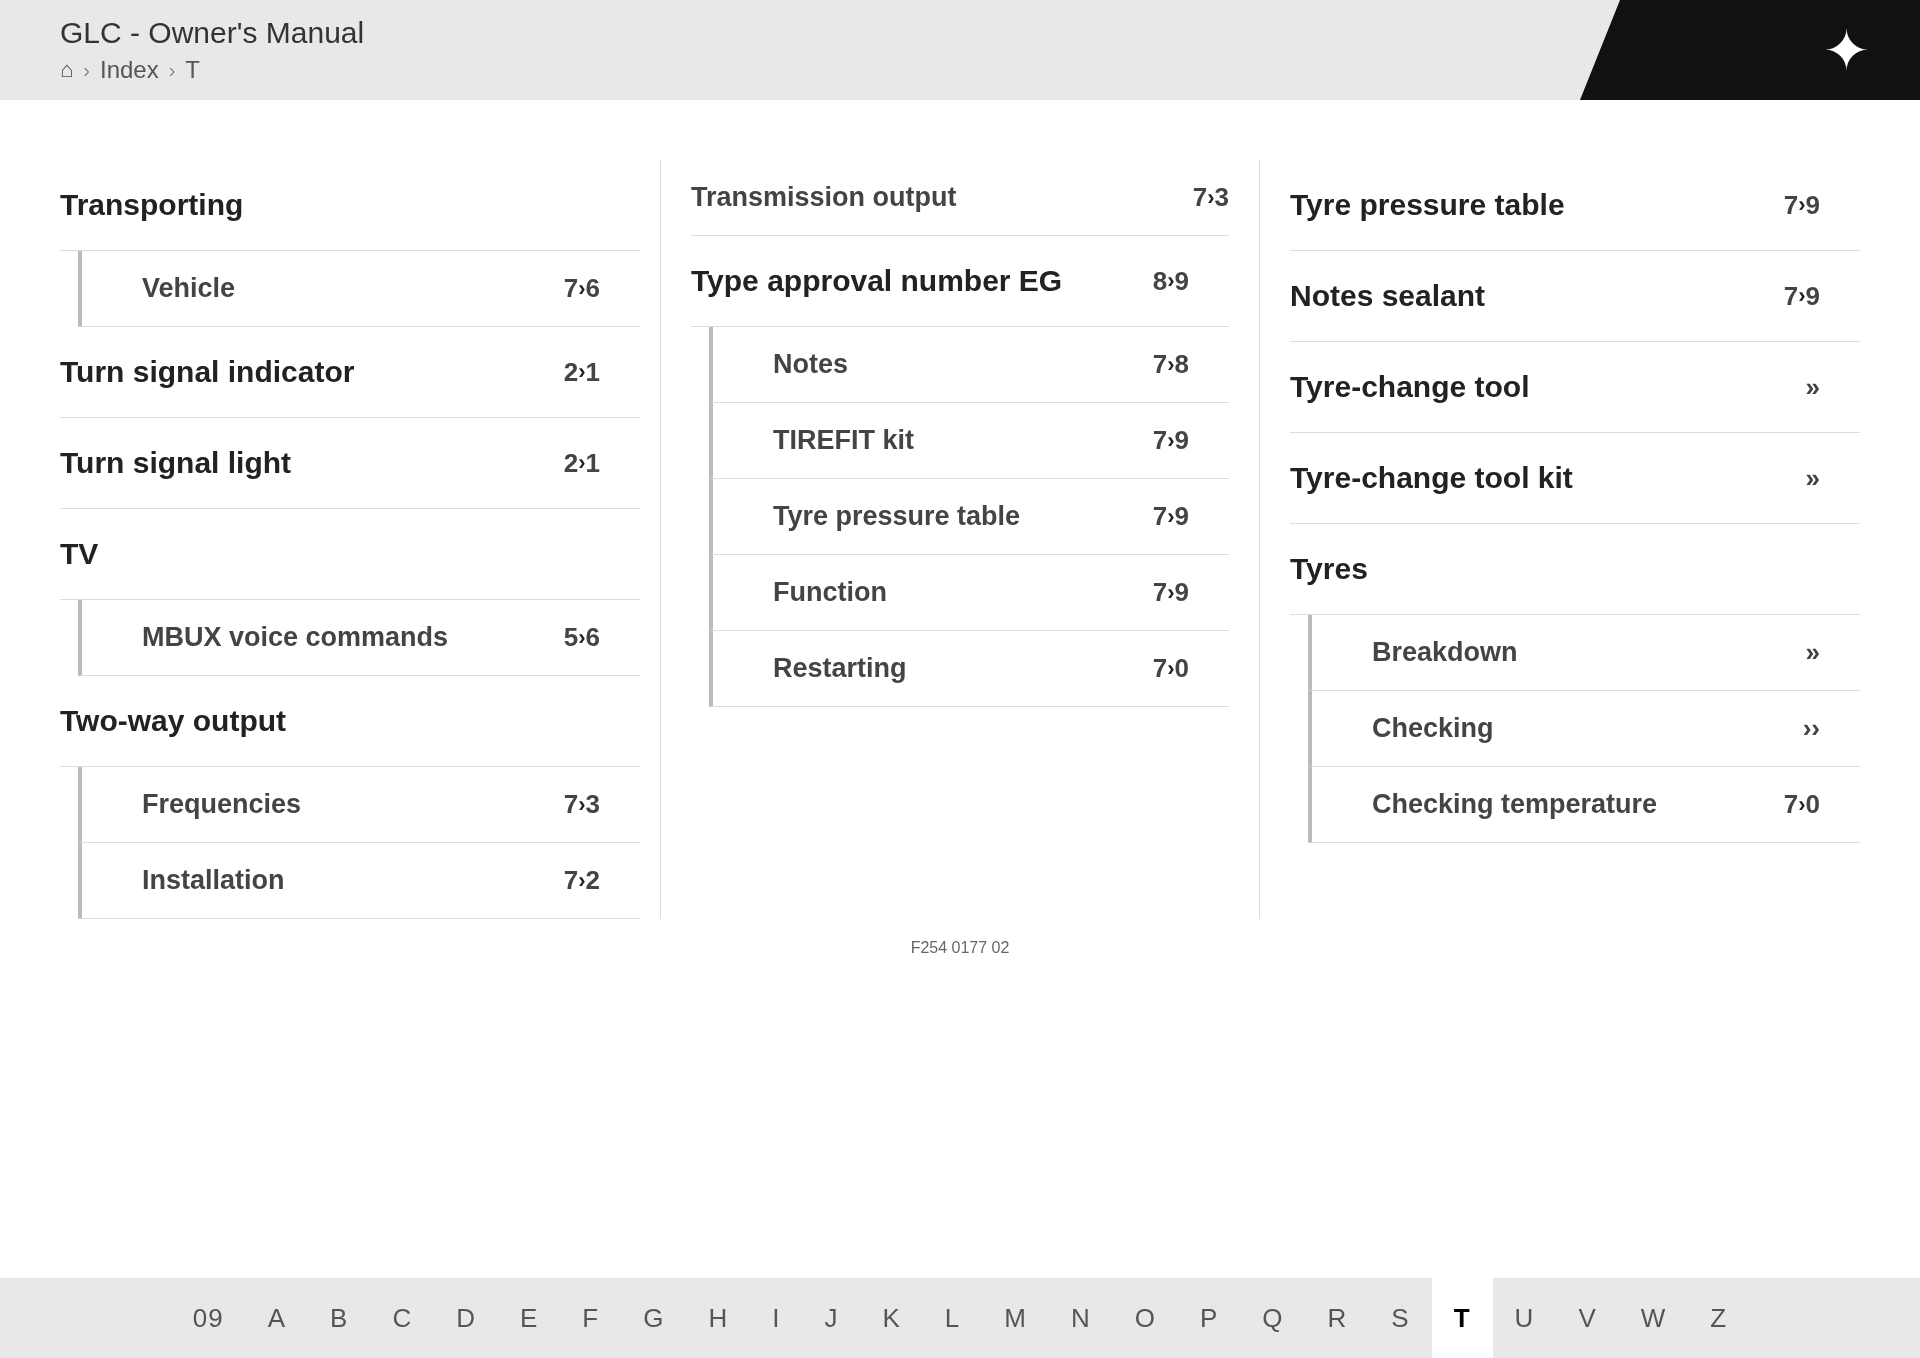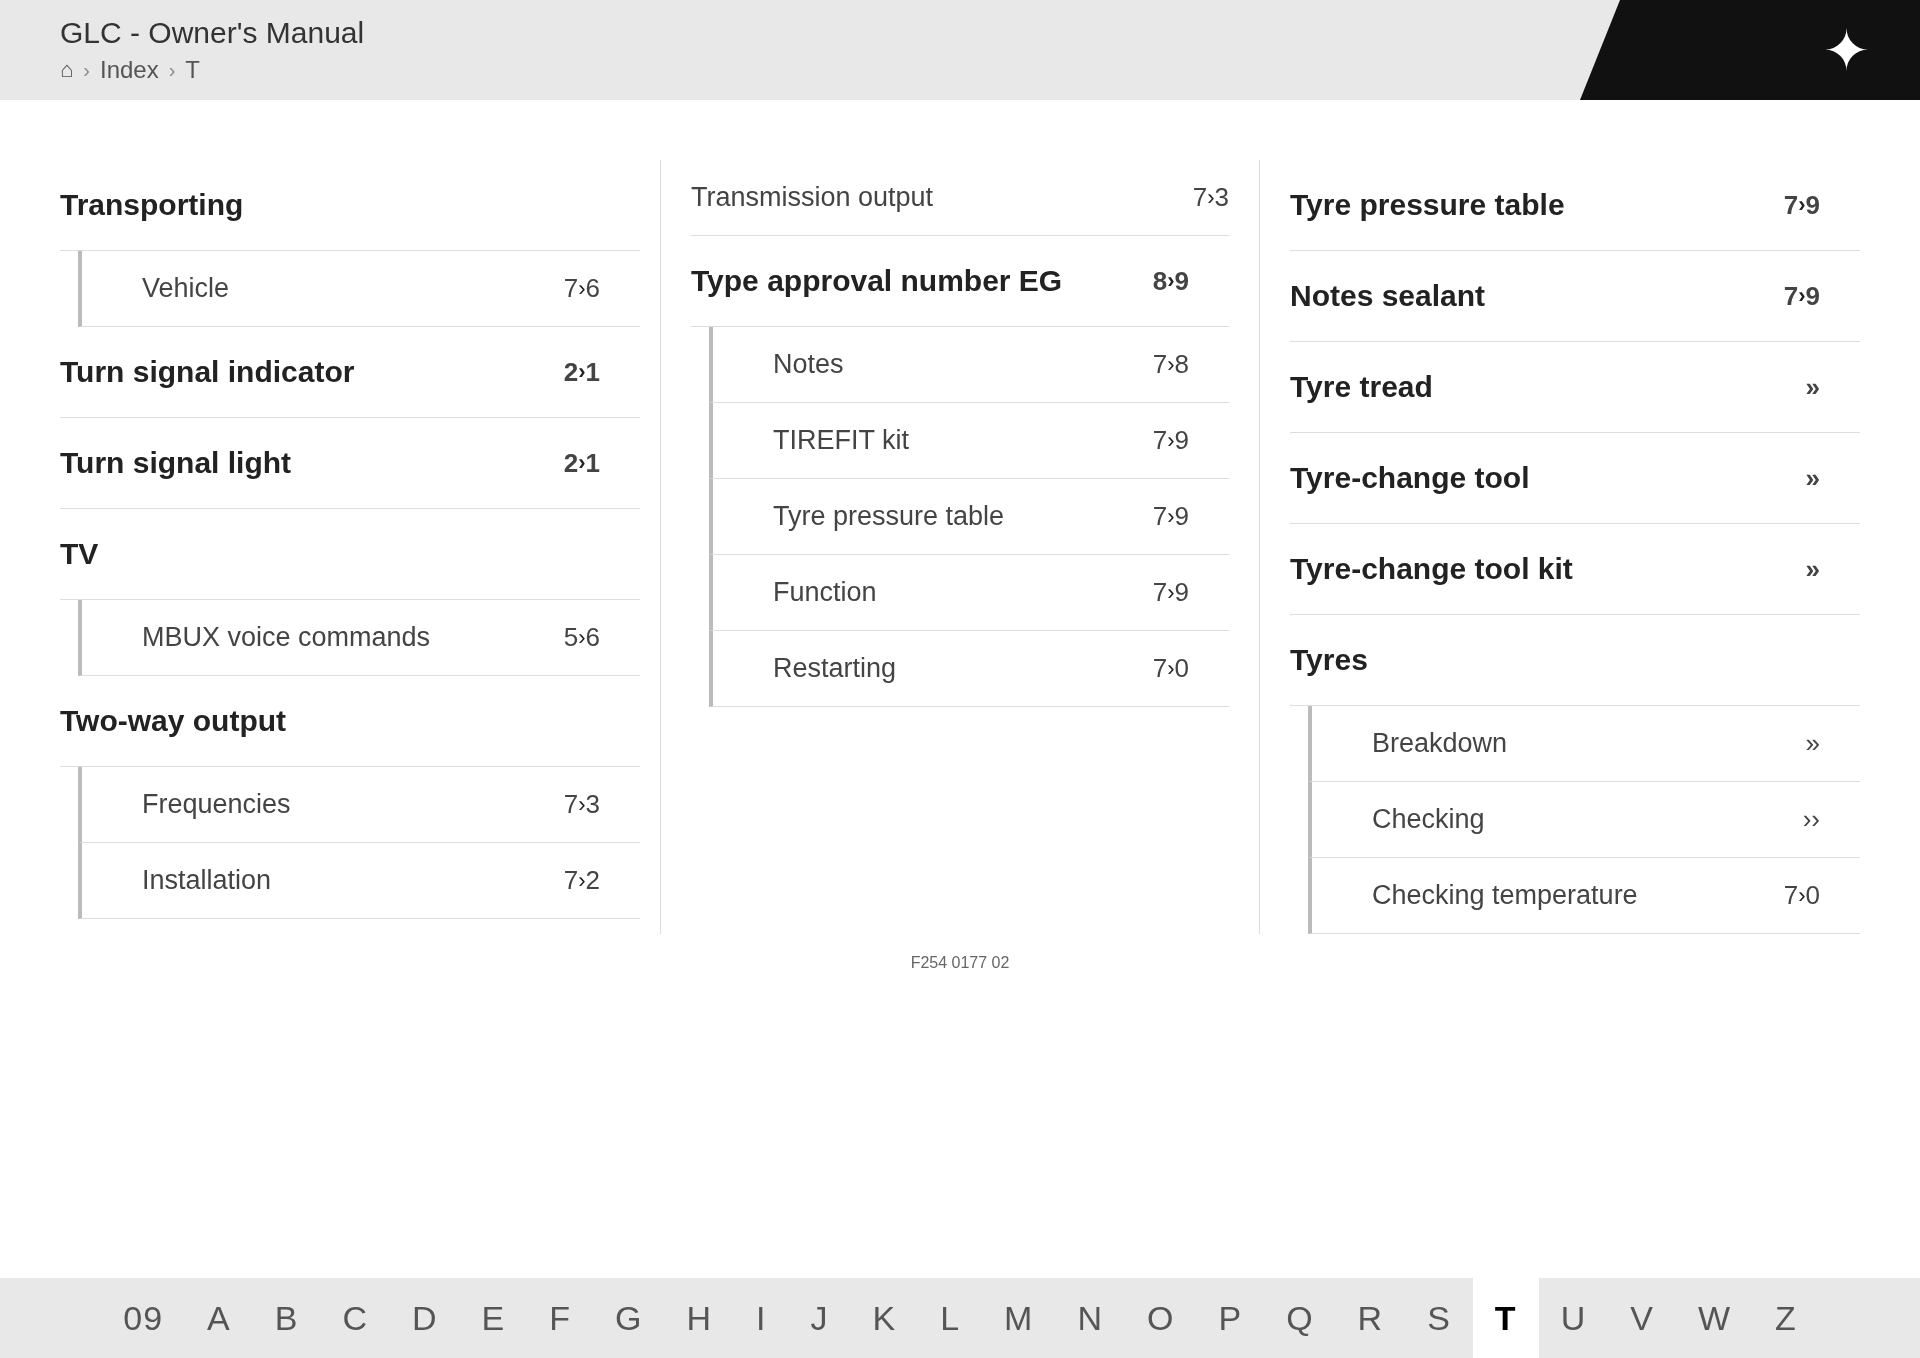--- a/index.html
+++ b/index.html
@@ -83,20 +83,21 @@
     }
 
     .section-item {
       font-size: 27px;
       padding: 22px 40px 22px 60px;
       border-bottom: 1px solid #ddd;
       display: flex;
       justify-content: space-between;
       align-items: center;
       color: #444;
+      font-weight: bold;
     }
 
     .section-item.no-indent {
       padding-left: 0;
     }
 
     .page-num {
       font-size: 26px;
       color: #444;
       white-space: nowrap;
@@ -122,21 +123,21 @@
       left: 0;
       right: 0;
       height: 80px;
       background: #e8e8e8;
       display: flex;
       align-items: center;
       justify-content: center;
       gap: 0;
     }
     .alpha-item {
-      font-size: 34px;
+      font-size: 26px;
       color: #555;
       padding: 0 22px;
       cursor: pointer;
       height: 80px;
       display: flex;
       align-items: center;
       letter-spacing: 1px;
     }
     .alpha-item.active {
       background: #fff;
@@ -269,26 +270,20 @@
       <div class="section-header">
         <span>Tyre pressure table</span>
         <span class="page-num">7<span class="arrow-icon">›</span>9</span>
       </div>
 
       <div class="section-header">
         <span>Notes sealant</span>
         <span class="page-num">7<span class="arrow-icon">›</span>9</span>
       </div>
 
-      <div class="section-header">
-        <span>Tyre tread</span>
-        <span class="page-num">
-            <span class="double-arrow"></span>
-          </span>
-      </div>
 
       <div class="section-header">
         <span>Tyre-change tool</span>
         <span class="page-num">
             <span class="double-arrow"></span>
           </span>
       </div>
 
       <div class="section-header">
         <span>Tyre-change tool kit</span>

